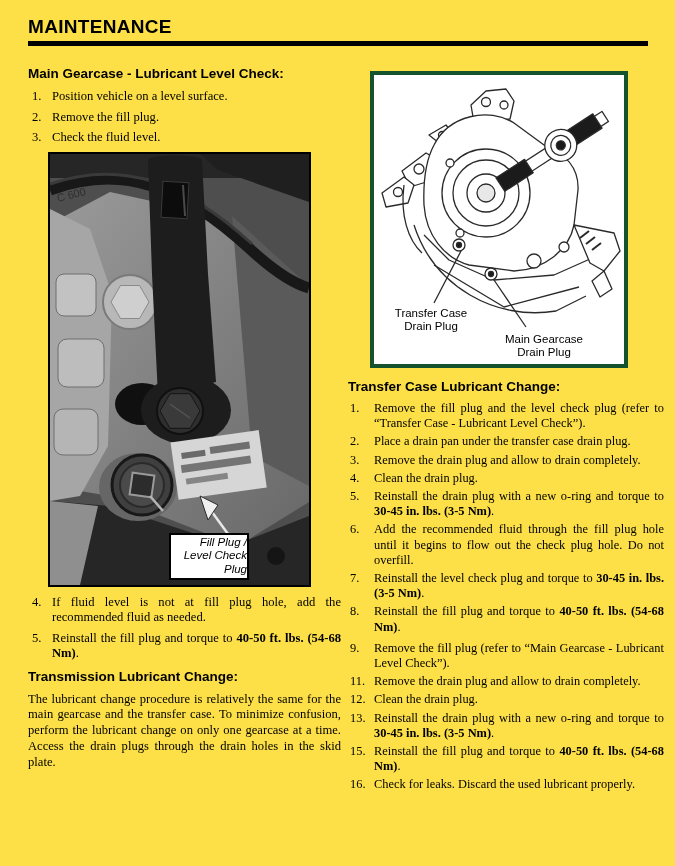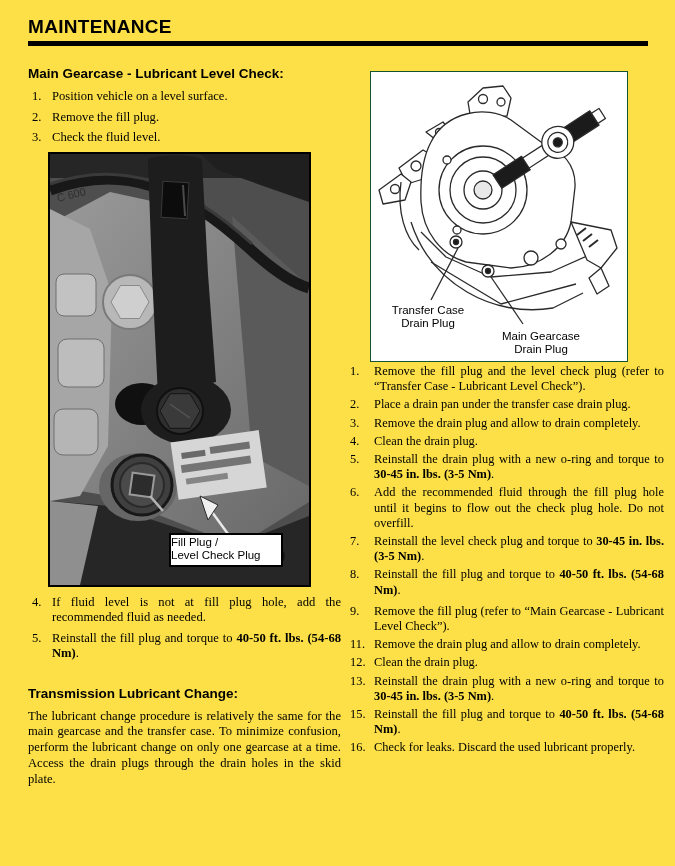--- a/index.html
+++ b/index.html
@@ -37,29 +37,29 @@
   .col-right h2 { margin:11px 0 7px 0; }
   .col-right ol.steps li { font-size:12.4px; line-height:15.2px; margin-bottom:3px; }
   .col-right ol.steps .num { flex:0 0 26px; padding-left:2px; }
 
   figure.photo {
     position:relative; width:263px; margin:5px 0 8px 20px;
     border:2px solid #000; background:#4e4e4e;
   }
   figure.photo svg { display:block; }
   .callout {
-    position:absolute; left:119px; top:379px; width:114px;
+    position:absolute; left:119px; top:379px; width:80px;
     background:#fff; border:2px solid #000;
     font-family:"Liberation Sans", sans-serif;
     font-size:11.5px; line-height:13.5px; font-weight:normal;
-    text-align:left; padding:1px 0 2px 0; color:#000;
+    text-align:right; padding:1px 0 2px 0; color:#000;font-style:italic;
   }
   figure.diagram {
     width:258px; margin:7px 0 2px 22px;
-    border:1px solid #14532d; background:#fff;
+    border:4px solid #14532d; background:#fff;
   }
   figure.diagram svg { display:block; }
 </style>
 </head>
 <body>
 
 <div class="page">
 
   <div class="masthead">
     <h1>MAINTENANCE</h1>
@@ -152,21 +152,21 @@
         <li>
           <span class="num">4.</span>
           <span class="txt"><span>If fluid level is not at fill plug hole, add the recommended fluid as needed.</span></span>
         </li>
         <li>
           <span class="num">5.</span>
           <span class="txt"><span>Reinstall the fill plug and torque to </span><b>40-50 ft. lbs. (54-68 Nm)</b><span>.</span></span>
         </li>
       </ol>
 
-    <h2 style="margin-top:24px">Transmission Lubricant Change:</h2>
+    <h2 style="margin-top:7px">Transmission Lubricant Change:</h2>
     <p class="body-par">The lubricant change procedure is relatively the same for the main gearcase and the transfer case.  To minimize confusion, perform the lubricant change on only one gearcase at a time.  Access the drain plugs through the drain holes in the skid plate.</p>
   </div>
 
   <div class="col col-right">
 
     <figure class="diagram">
       <svg width="254" height="289" viewBox="0 0 254 289">
         <g stroke="#2a2a2a" fill="#ffffff" stroke-width="1.3" stroke-linejoin="round">
 
           <path d="M97,30 L112,16 L132,14 L140,26 L136,44 L100,48 Z"></path>
@@ -218,20 +218,21 @@
         </g>
         <g font-family="Liberation Sans, sans-serif" font-size="11.5" fill="#000" text-anchor="middle">
           <text x="57" y="242">Transfer Case</text>
           <text x="57" y="255">Drain Plug</text>
           <text x="170" y="268">Main Gearcase</text>
           <text x="170" y="281">Drain Plug</text>
         </g>
       </svg>
     </figure>
 
+    <h2>Transfer Case Lubricant Change:</h2>
     <ol class="steps">
         <li>
           <span class="num">1.</span>
           <span class="txt"><span>Remove the fill plug and the level check plug (refer to “Transfer Case - Lubricant Level Check”).</span></span>
         </li>
         <li>
           <span class="num">2.</span>
           <span class="txt"><span>Place a drain pan under the transfer case drain plug.</span></span>
         </li>
         <li>

